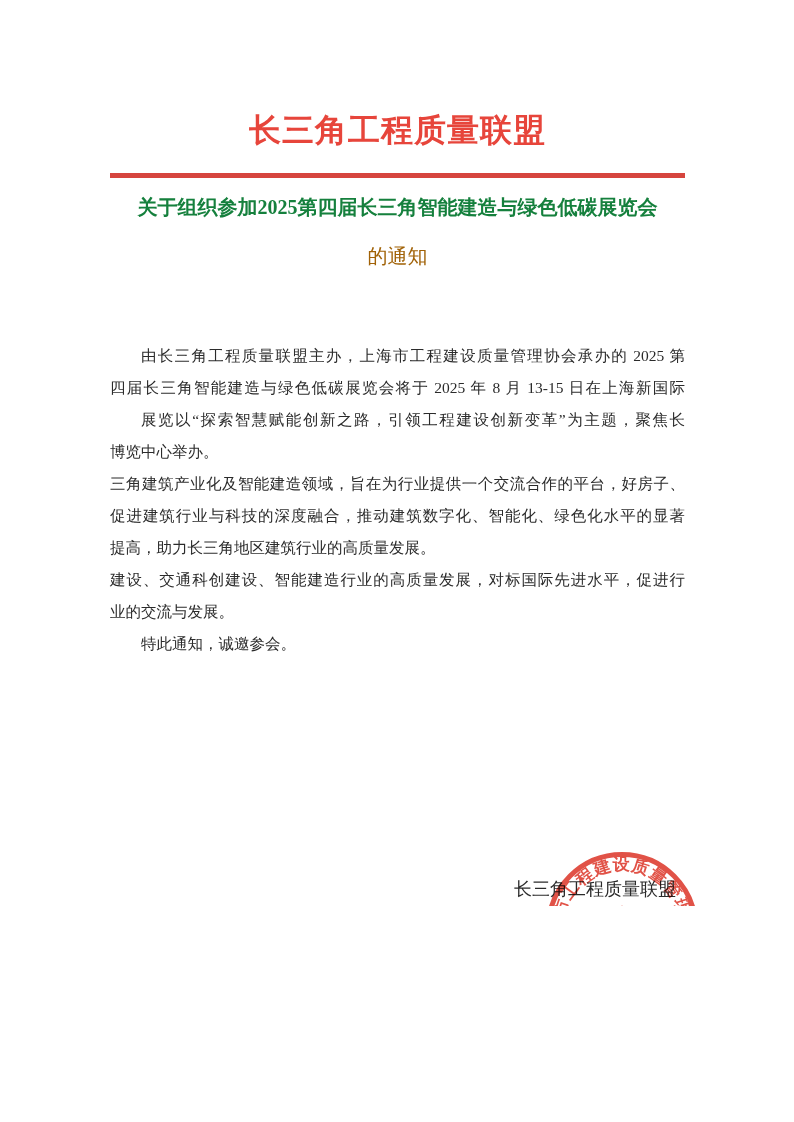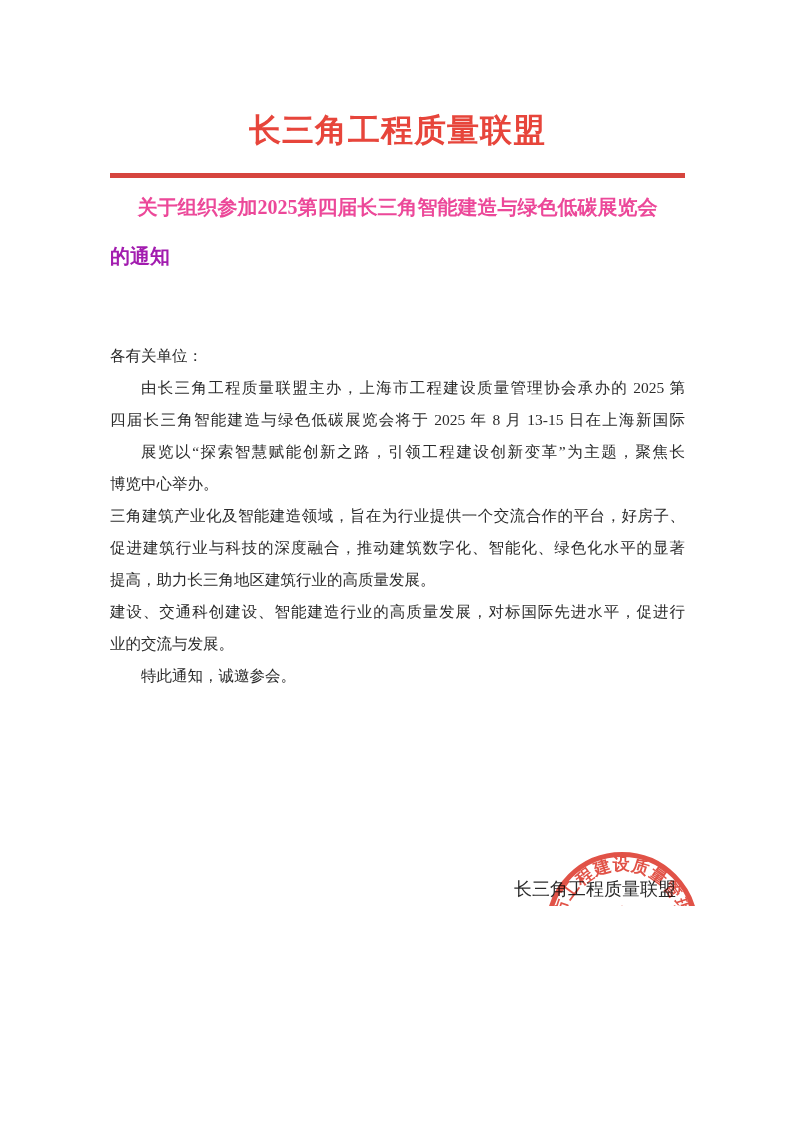--- a/index.html
+++ b/index.html
@@ -35,32 +35,32 @@
   }
   .subject-line1 {
     position: absolute;
     top: 194px;
     left: 100px;
     width: 595px;
     text-align: center;
     font-weight: bold;
     font-size: 20px;
     line-height: 26px;
-    color: #ec4899;
+    color: #15803d;
   }
   .subject-line2 {
     position: absolute;
     top: 243px;
     left: 110px;
     width: 575px;
-    text-align: left;
-    font-weight: bold;
+    text-align: center;
+    font-weight: normal;
     font-size: 20px;
     line-height: 26px;
-    color: #a21caf;
+    color: #a16207;
   }
   .notice-body {
     position: absolute;
     top: 340px;
     left: 110px;
     width: 575px;
     font-size: 15.5px;
   }
   .body-line {
     height: 32px;
@@ -106,21 +106,20 @@
 
   <div class="alliance-title">长三角工程质量联盟</div>
 
   <div class="title-divider"></div>
 
   <div class="subject-line1">关于组织参加2025第四届长三角智能建造与绿色低碳展览会</div>
 
   <div class="subject-line2">的通知</div>
 
   <div class="notice-body">
-      <div class="body-line para-last">各有关单位：</div>
       <div class="body-line indent">由长三角工程质量联盟主办，上海市工程建设质量管理协会承办的 2025 第</div>
       <div class="body-line">四届长三角智能建造与绿色低碳展览会将于 2025 年 8 月 13-15 日在上海新国际</div>
       <div class="body-line indent">展览以“探索智慧赋能创新之路，引领工程建设创新变革”为主题，聚焦长</div>
       <div class="body-line para-last">博览中心举办。</div>
       <div class="body-line">三角建筑产业化及智能建造领域，旨在为行业提供一个交流合作的平台，好房子、</div>
       <div class="body-line">促进建筑行业与科技的深度融合，推动建筑数字化、智能化、绿色化水平的显著</div>
       <div class="body-line para-last">提高，助力长三角地区建筑行业的高质量发展。</div>
       <div class="body-line">建设、交通科创建设、智能建造行业的高质量发展，对标国际先进水平，促进行</div>
       <div class="body-line para-last">业的交流与发展。</div>
       <div class="body-line indent para-last">特此通知，诚邀参会。</div>

